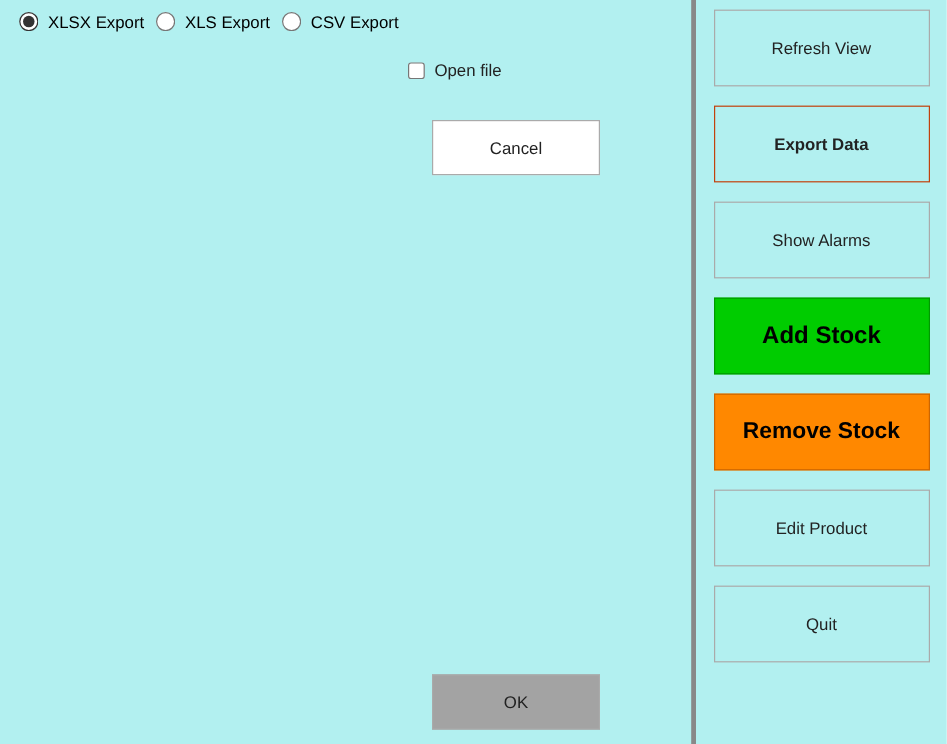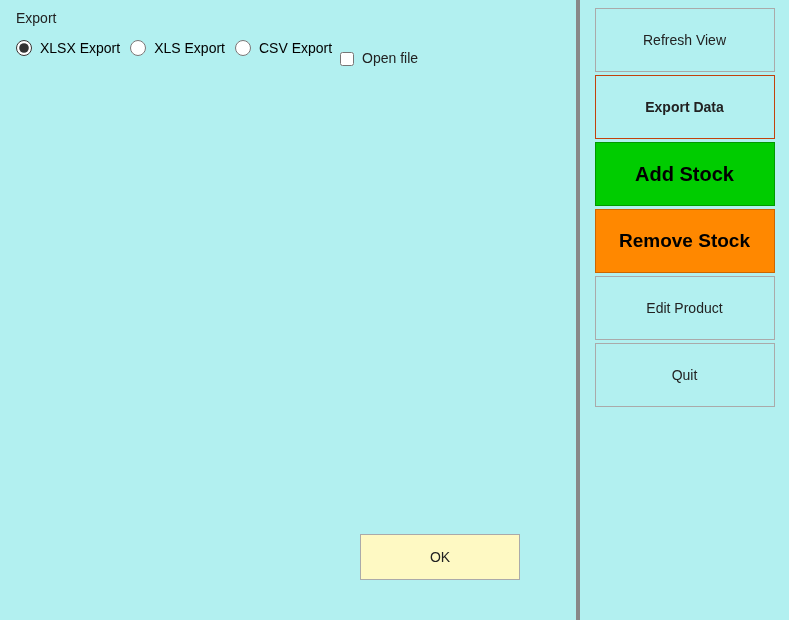--- a/index.html
+++ b/index.html
@@ -79,25 +79,25 @@
       height: 46px;
       background: #ffffff;
       border: 1px solid #aaa;
       font-size: 14px;
       color: #222;
       cursor: pointer;
     }
 
     .ok-btn {
       position: absolute;
-      bottom: 40px;
+      bottom: 12px;
       left: 360px;
-      width: 160px;
+      width: 140px;
       height: 46px;
-      background: #fef9c3;
+      background: #a3a3a3;
       border: 1px solid #aaa;
       font-size: 14px;
       color: #222;
       cursor: pointer;
     }
 
     
     .right-panel {
       background-color: #b2f0f0;
       width: 209px;
@@ -110,21 +110,21 @@
     }
 
     .action-btn {
       width: 180px;
       height: 64px;
       background: #b2f0f0;
       border: 1px solid #aaa;
       font-size: 14px;
       color: #222;
       cursor: pointer;
-      margin-bottom: 3px;
+      margin-bottom: 16px;
       display: flex;
       align-items: center;
       justify-content: center;
     }
 
     .action-btn.export-data {
       border: 1px solid #c2410c;
       font-weight: bold;
     }
 
@@ -141,21 +141,20 @@
       color: #000;
       border: 1px solid #cc6600;
       font-size: 19px;
       font-weight: bold;
     }
   </style>
 </head>
 <body>
 
 <div class="left-panel">
-  <div class="export-title">Export</div>
 
   <div class="radio-group">
     <label class="radio-item">
       <input type="radio" name="export-type" checked="" style="">
       <span>XLSX Export</span>
     </label>
     <label class="radio-item">
       <input type="radio" name="export-type" style="">
       <span>XLS Export</span>
     </label>
@@ -163,23 +162,25 @@
       <input type="radio" name="export-type" style="">
       <span>CSV Export</span>
     </label>
   </div>
 
   <div class="checkbox-area">
     <input type="checkbox" id="open-file" style="">
     <label for="open-file">Open file</label>
   </div>
 
+  <button class="cancel-btn">Cancel</button>
   <button class="ok-btn">OK</button>
 </div>
 
 <div class="right-panel">
 <button class="action-btn">Refresh View</button>
     <button class="action-btn export-data">Export Data</button>
+    <button class="action-btn">Show Alarms</button>
     <button class="action-btn add-stock">Add Stock</button>
     <button class="action-btn remove-stock">Remove Stock</button>
     <button class="action-btn">Edit Product</button>
     <button class="action-btn">Quit</button>
   </div>
 
 </body></html>

